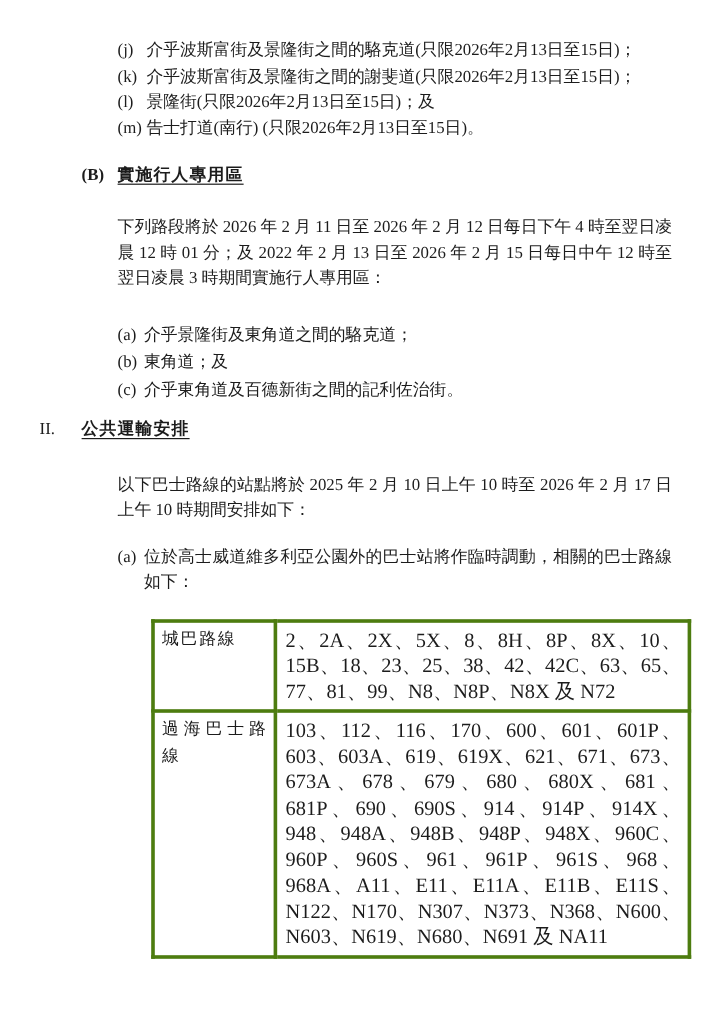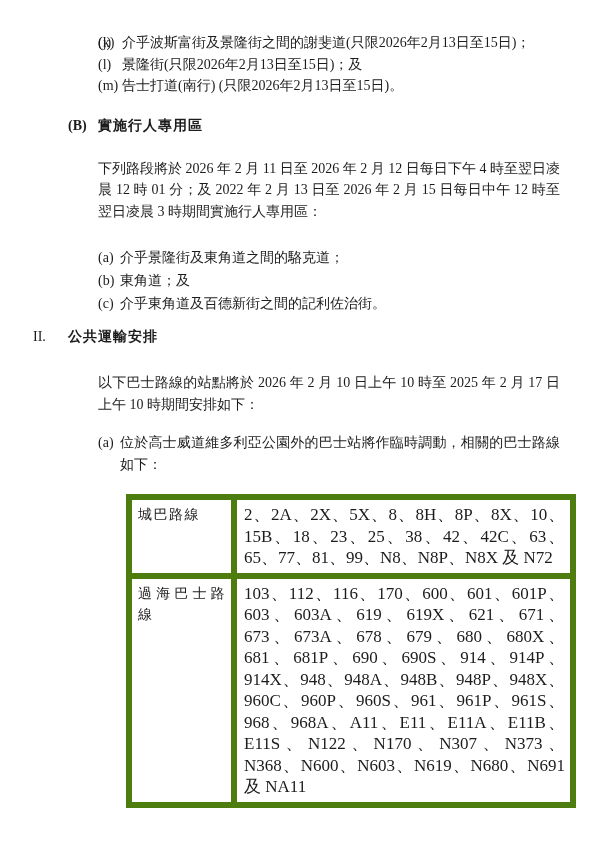--- a/index.html
+++ b/index.html
@@ -15,49 +15,50 @@
   .hang-item{position:relative;padding-left:24px;text-align:justify;line-height:21.5px;}
   .hang-label{position:absolute;left:0;top:0;}
 
   .a-list{margin-left:98px;width:462px;margin-top:24px;}
   .a-list .hang-item{line-height:23px;padding-left:22px;}
 
   
   .sec-head{margin-left:68px;font-weight:bold;line-height:22px;}
   .sec-head-b{margin-top:18px;}
   .sec-label{display:inline-block;width:30px;font-weight:bold;}
-  .sec-title{text-underline-offset:3px;letter-spacing:1px;}
+  .sec-title{text-decoration:underline;text-underline-offset:3px;letter-spacing:1px;}
   .part-head{margin-left:33px;margin-top:11px;font-weight:bold;line-height:22px;}
   .part-label{display:inline-block;width:35px;font-weight:normal;}
   .sec-head-a2{margin-top:25px;}
 
   
   .para{margin-left:98px;width:462px;text-align:justify;line-height:21.5px;}
   .para-b{margin-top:21px;}
   .para-a{margin-top:24px;}
 
   .bus-item-block{margin:17px 0 0 98px;width:462px;}
   .bus-item-block .hang-item{line-height:21.5px;padding-left:22px;}
 
   
   table.bus-table{margin:19px 0 0 126px;border-collapse:collapse;width:450px;table-layout:fixed;}
-  table.bus-table td{border:6px solid #4d7c0f;vertical-align:top;}
+  table.bus-table td{border:3px solid #4d7c0f;vertical-align:top;}
   td.th-cell{width:88px;padding:4px 5px 4px 6px;letter-spacing:1.5px;line-height:21.5px;text-align:justify;}
   td.val-cell{padding:4px 5px 4px 7px;font-size:17px;line-height:21.5px;text-align:justify;}
   tr.row-1 td{height:53px;}
   tr.row-2 td{height:134px;}
 </style>
 </head>
 <body>
 
 <div class="page">
 
   <div class="road-list">
     <div class="hang-item">
       <span class="hang-label">(j)</span>
+      <span>介乎波斯富街及景隆街之間的駱克道(只限2026年2月13日至15日)；</span>
     </div>
     <div class="hang-item">
       <span class="hang-label">(k)</span>
       <span>介乎波斯富街及景隆街之間的謝斐道(只限2026年2月13日至15日)；</span>
     </div>
     <div class="hang-item">
       <span class="hang-label">(l)</span>
       <span>景隆街(只限2026年2月13日至15日)；及</span>
     </div>
     <div class="hang-item">
@@ -85,21 +86,21 @@
       <span class="hang-label">(c)</span>
       <span>介乎東角道及百德新街之間的記利佐治街。</span>
     </div>
   </div>
 
   <div class="part-head">
     <span class="part-label">II.</span><span class="sec-title">公共運輸安排</span>
   </div>
 
 
-  <div class="para para-a">以下巴士路線的站點將於 2026 年 2 月 10 日上午 10 時至 2025 年 2 月 17 日上午 10 時期間安排如下：</div>
+  <div class="para para-a">以下巴士路線的站點將於 2025 年 2 月 10 日上午 10 時至 2026 年 2 月 17 日上午 10 時期間安排如下：</div>
 
   <div class="bus-item-block">
     <div class="hang-item">
       <span class="hang-label">(a)</span>
       <span>位於高士威道維多利亞公園外的巴士站將作臨時調動，相關的巴士路線如下：</span>
     </div>
   </div>
 
   <table class="bus-table">
     <tbody>

